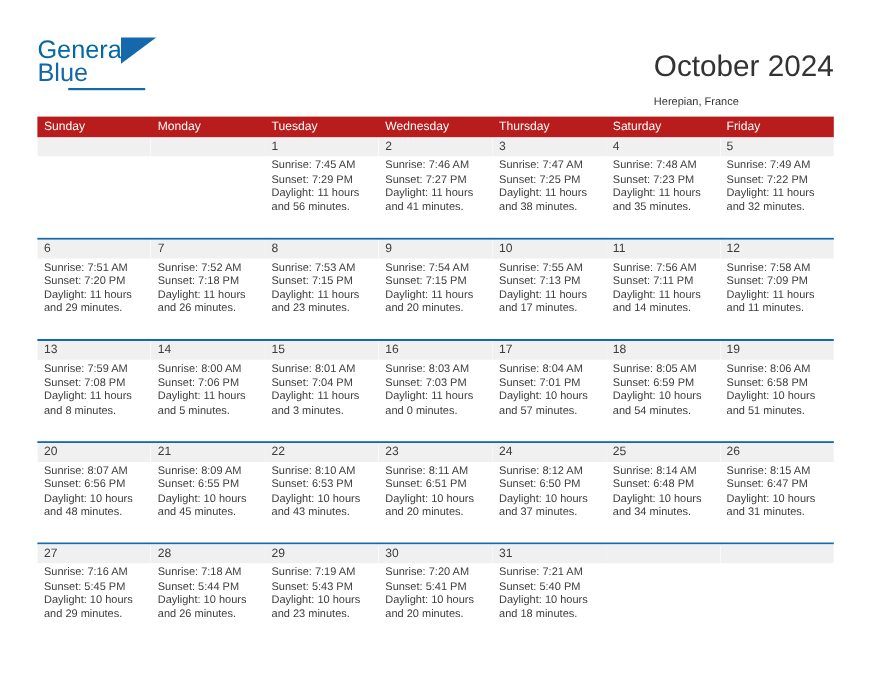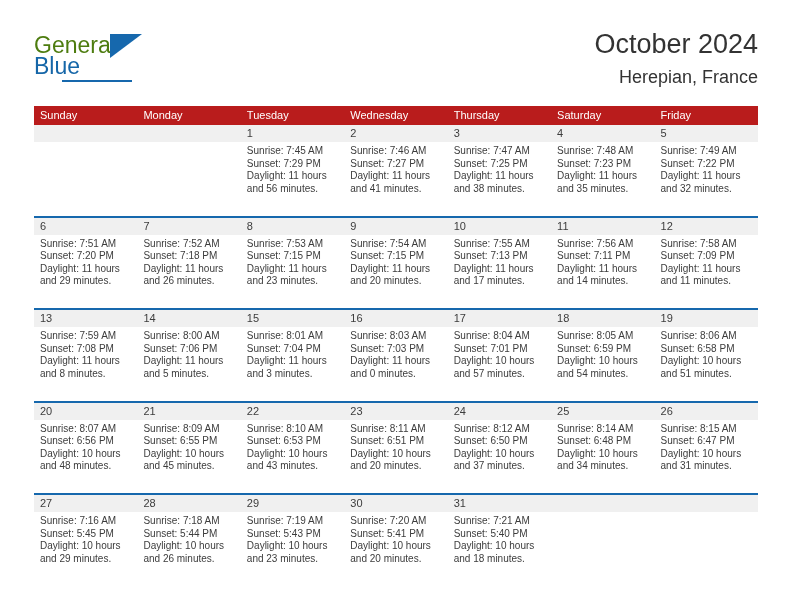--- a/index.html
+++ b/index.html
@@ -31,21 +31,21 @@
   }
   .logo {
     position: absolute;
     left: 0;
     top: 4px;
     width: 240px;
     height: 60px;
   }
   .logo-general {
     font-size: 23px;
-    color: #4d7c0f;
+    color: #0369a1;
     letter-spacing: 0px;
     line-height: 26px;
     font-family: "Liberation Sans", sans-serif;
   }
   .logo-blue {
     font-size: 23px;
     color: #1566a8;
     line-height: 24px;
     display: block;
     margin-top: -4px;
@@ -63,32 +63,32 @@
     position: absolute;
     left: 28px;
     top: 48px;
     width: 70px;
     height: 2px;
     background: #1668ad;
   }
   .title-block {
     position: absolute;
     right: 0;
-    top: 0;
-    text-align: right;
+    top: 16px;
+    text-align: left;
   }
   .cal-title {
     font-size: 27px;
     color: #333333;
     line-height: 32px;
     white-space: nowrap;
     font-weight: normal;
   }
   .cal-subtitle {
-    font-size: 18px;
+    font-size: 10px;
     color: #333333;
     line-height: 22px;
     margin-top: 6px;
     white-space: nowrap;
   }
 
   
   .calendar {
     position: absolute;
     left: 34px;

